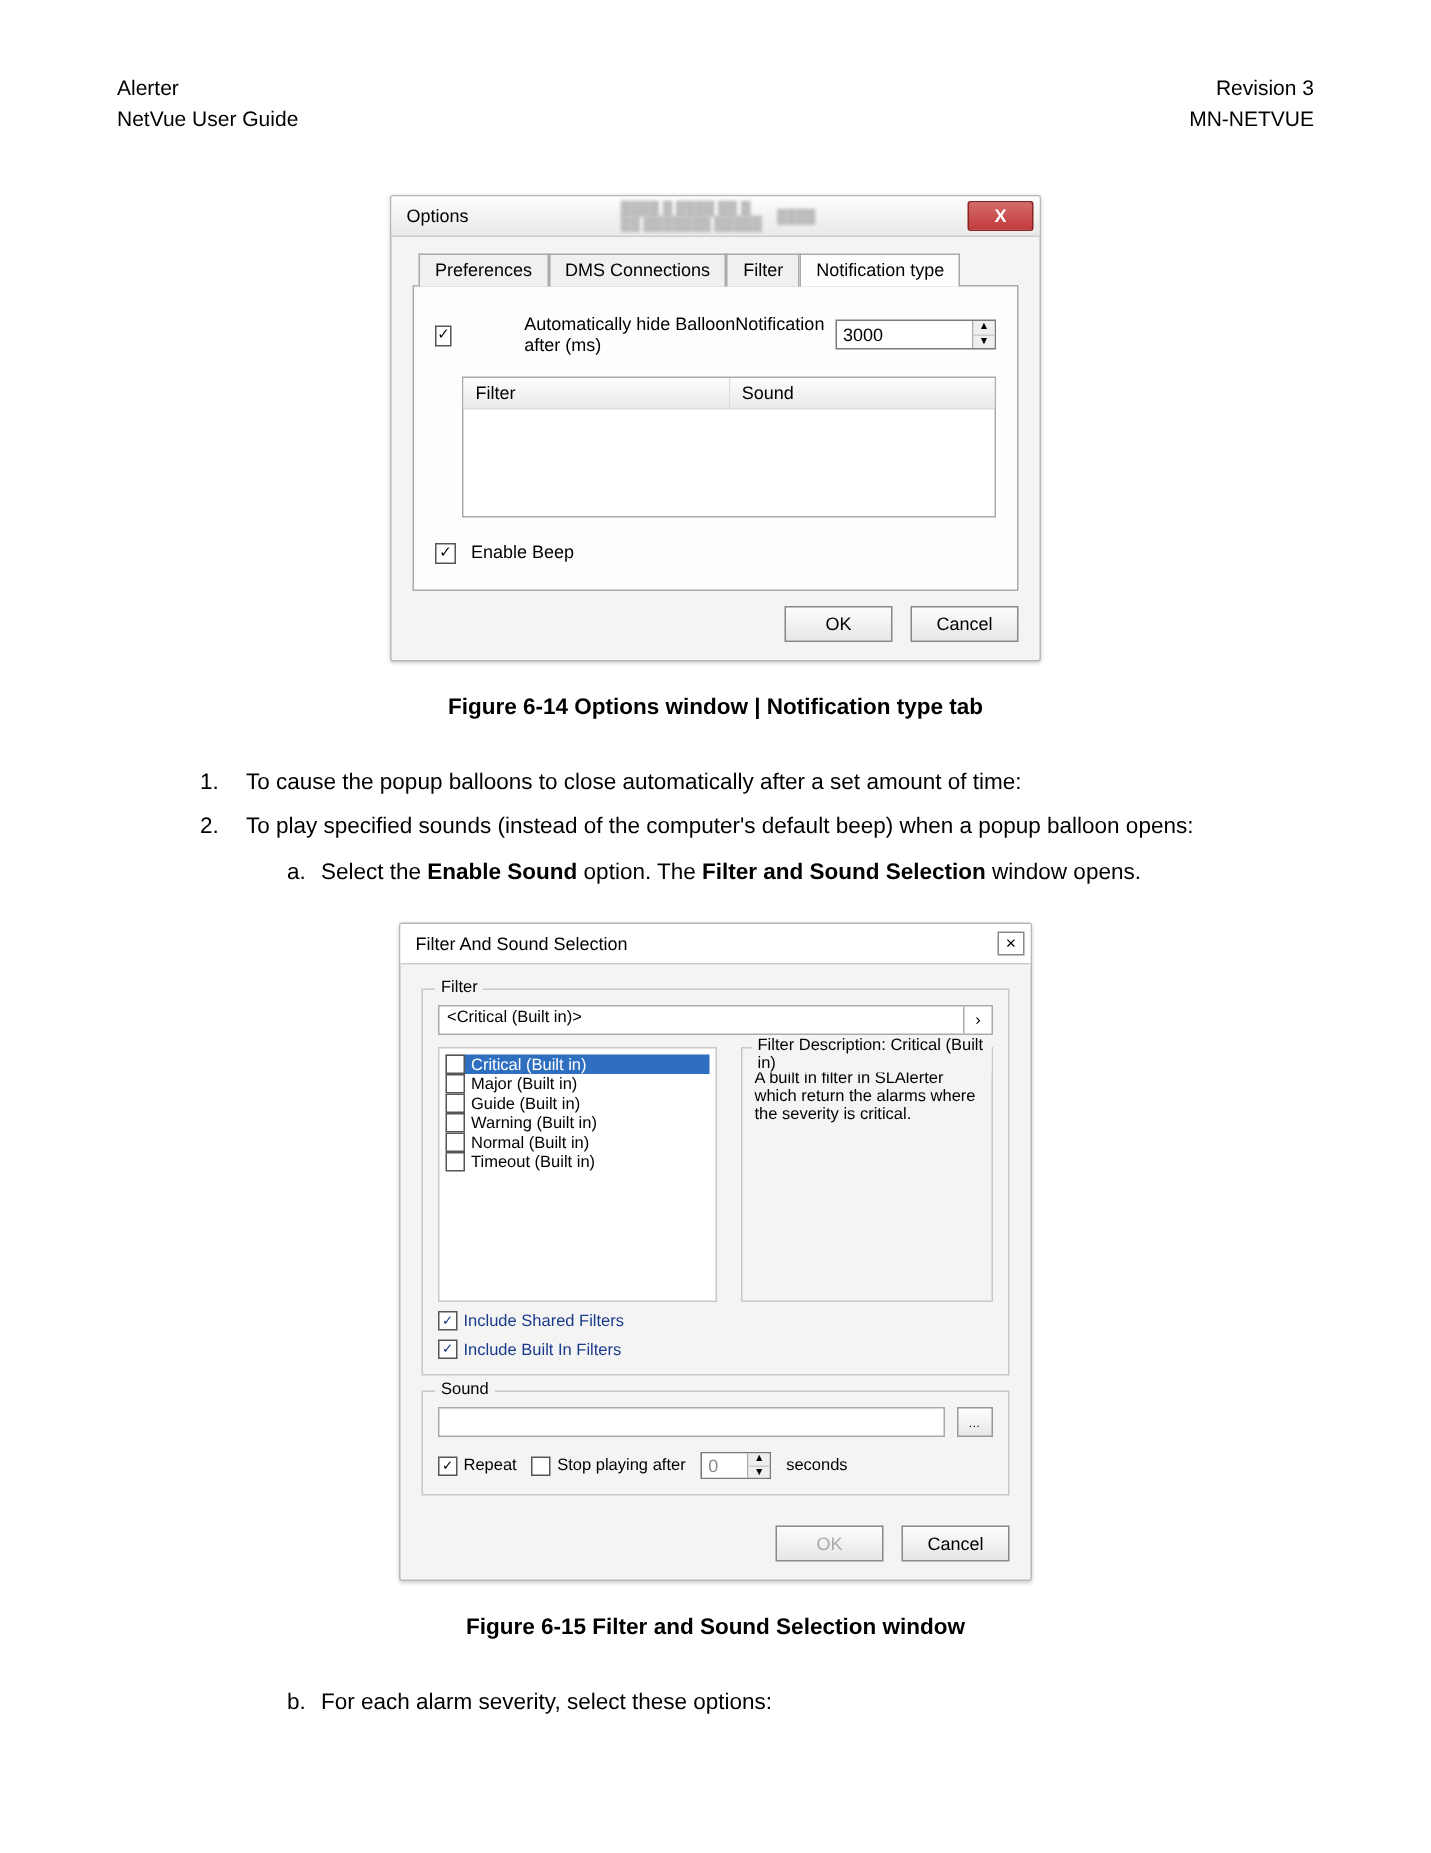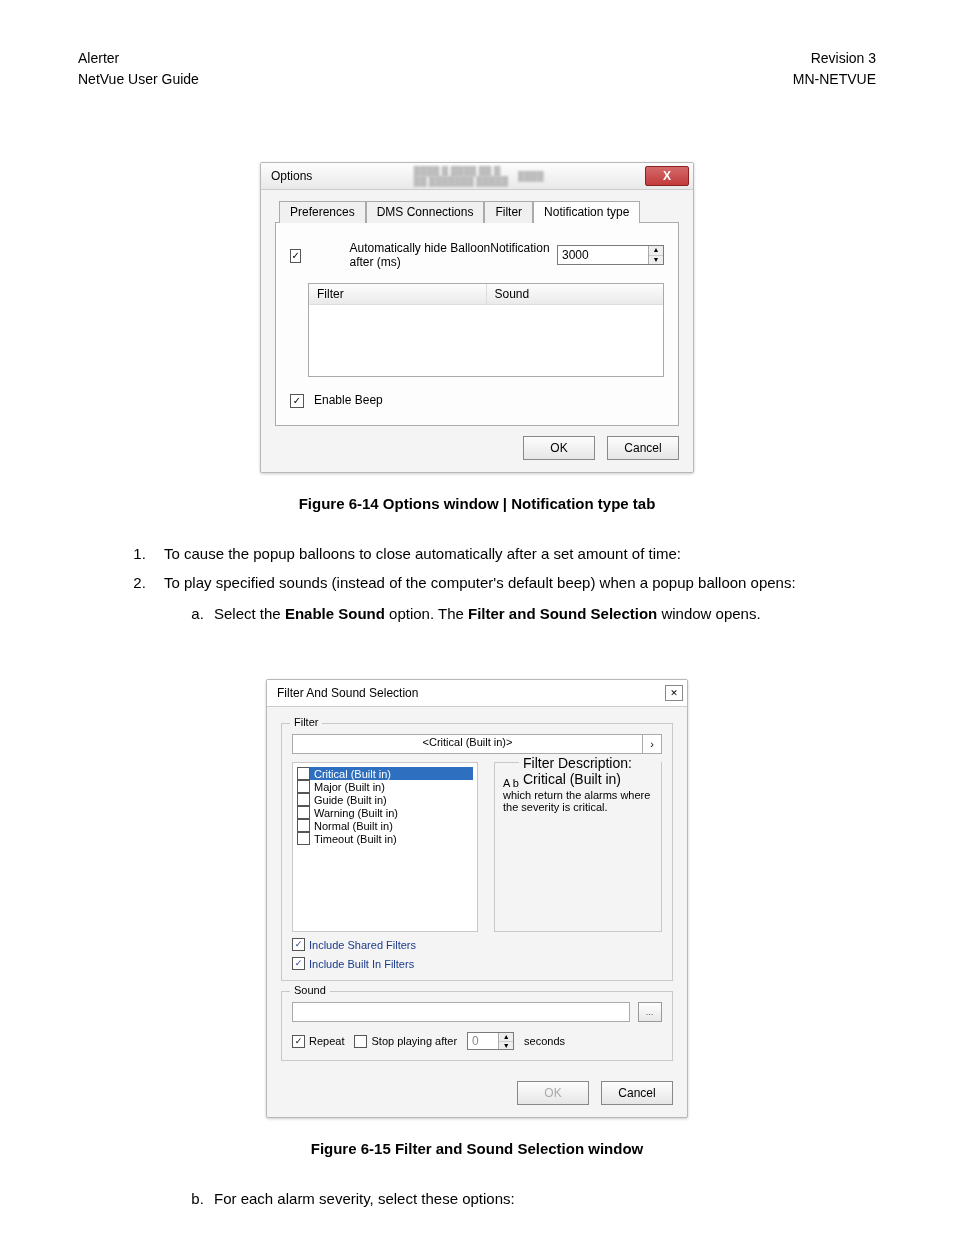--- a/index.html
+++ b/index.html
@@ -30,21 +30,20 @@
 
   
   .dlg {
     background: #f4f4f4;
     border: 1px solid #b8b8b8;
     border-radius: 2px;
     box-shadow: 0 1px 3px rgba(0,0,0,.2);
     font-family: Tahoma, Arial, sans-serif;
     font-size: 12px;
     color: #000;
-    margin-top: 32px;
   }
   .dlg-titlebar {
     display: flex;
     align-items: center;
     justify-content: space-between;
     height: 26px;
     padding: 0 4px 0 10px;
     background: linear-gradient(#fdfdfd,#e9e9e9);
     border-bottom: 1px solid #ccc;
   }
@@ -197,21 +196,20 @@
     background: #f4f4f4;
     padding: 0 4px;
     font-size: 11px;
   }
   .filter-drop {
     border: 1px solid #aaa;
     background: #fff;
     display:flex;
     height: 18px;
     margin-bottom: 8px;
-    text-align: center;
   }
   .filter-drop-val { flex:1; padding: 1px 5px; font-size: 11px; }
   .filter-drop-btn { width:18px; border-left:1px solid #aaa; display:flex; align-items:center; justify-content:center; font-size:11px;}
   .cols { display:flex; gap: 16px; }
   .filter-list {
     border: 1px solid #c8c8c8;
     background: #fff;
     width: 176px;
     height: 160px;
     padding: 4px 4px;
@@ -233,24 +231,24 @@
   .cb-sm.checked::after { content:"✓"; }
   .desc-box {
     flex:1;
     border: 1px solid #c8c8c8;
     padding: 8px;
     font-size: 11px;
     position: relative;
   }
   .desc-title {
     position: absolute;
-    top:-8px; left:24px;
+    top:-8px; left:6px;
     background:#f4f4f4;
     padding:0 4px;
-    font-size: 14px;
+    font-size: 11px;
   }
   .include-row {
     display:flex; align-items:center; gap:4px;
     margin-top: 6px;
     font-size: 11px;
     color: #1a3a8a;
   }
 
   .sound-input-row { display:flex; gap:8px; margin-bottom: 10px; }
   .sound-input {

